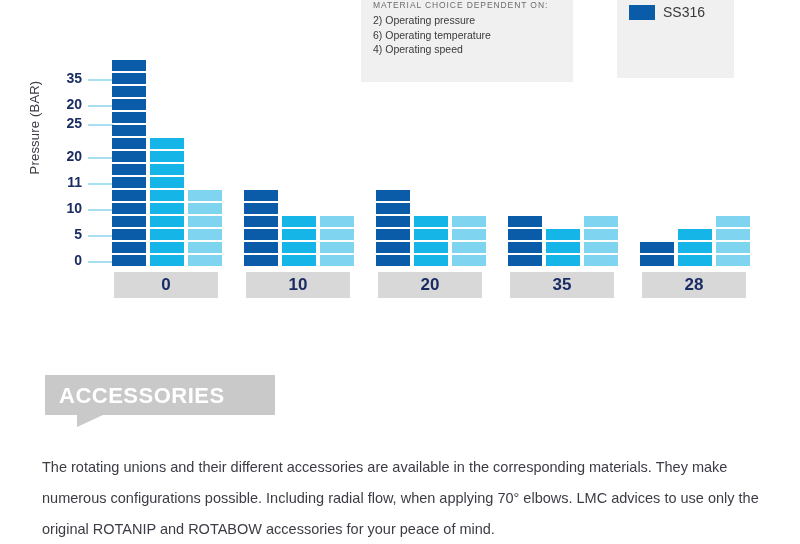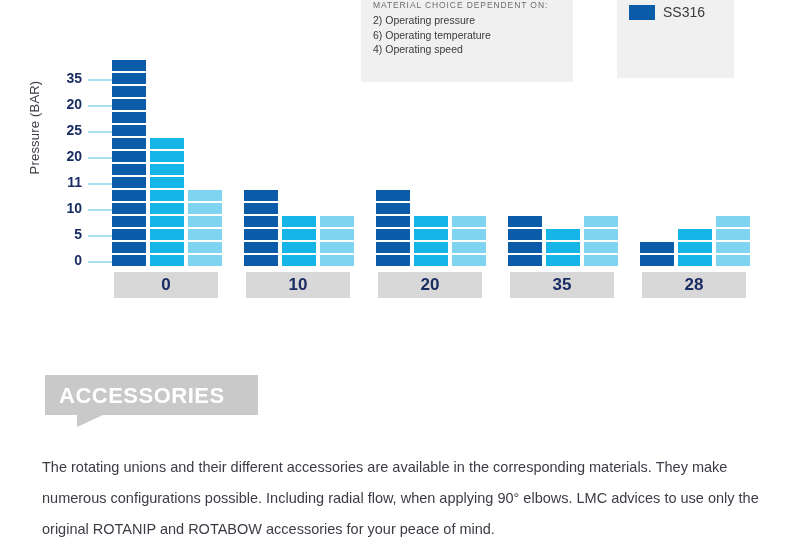--- a/index.html
+++ b/index.html
@@ -85,21 +85,21 @@
     padding:10px 0 0 12px;box-sizing:border-box;
   }
   .legend-row{
     display:flex;align-items:center;gap:8px;height:24px;
   }
   .legend-swatch{width:26px;height:15px;}
   .legend-label{font-size:14px;color:#3a3a3a;}
 
   
   #accessories-banner{
-    position:absolute;left:45px;top:375px;width:213px;height:40px;
+    position:absolute;left:45px;top:375px;width:230px;height:40px;
     background:#c9c9c9;
   }
   #accessories-banner .notch{
     position:absolute;left:32px;top:40px;width:0;height:0;
     border-left:26px solid #c9c9c9;
     border-bottom:12px solid transparent;
   }
   #accessories-title{
     position:absolute;left:14px;top:8px;
     font-size:22px;font-weight:bold;color:#ffffff;
@@ -133,21 +133,21 @@
         <div class="line"></div>
       </div>
       <div class="y-tick" style="top: 183px;">
         <div class="lbl">11</div>
         <div class="line"></div>
       </div>
       <div class="y-tick" style="top: 157px;">
         <div class="lbl">20</div>
         <div class="line"></div>
       </div>
-      <div class="y-tick" style="top: 131px; text-align: right;">
+      <div class="y-tick" style="top: 124px; text-align: right;">
         <div class="lbl">25</div>
         <div class="line"></div>
       </div>
       <div class="y-tick" style="top: 105px;">
         <div class="lbl">20</div>
         <div class="line"></div>
       </div>
       <div class="y-tick" style="top: 79px;">
         <div class="lbl">35</div>
         <div class="line"></div>
@@ -319,13 +319,13 @@
     <div class="cat-box" style="left: 642px; background: rgb(216, 216, 216);">
       <span>28</span>
     </div>
   </div>
 
 <div id="accessories-banner">
   <div id="accessories-title">ACCESSORIES</div>
   <div class="notch"></div>
 </div>
 
-<div id="body-text">The rotating unions and their different accessories are available in the corresponding materials. They make numerous configurations possible. Including radial flow, when applying 90° elbows. LMC advices to use only the original ROTANIP and ROTABOW accessories for your peace of mind.</div>
+<div id="body-text">The rotating unions and their different accessories are available in the corresponding materials. They make numerous configurations possible. Including radial flow, when applying 70° elbows. LMC advices to use only the original ROTANIP and ROTABOW accessories for your peace of mind.</div>
 
 </body></html>

